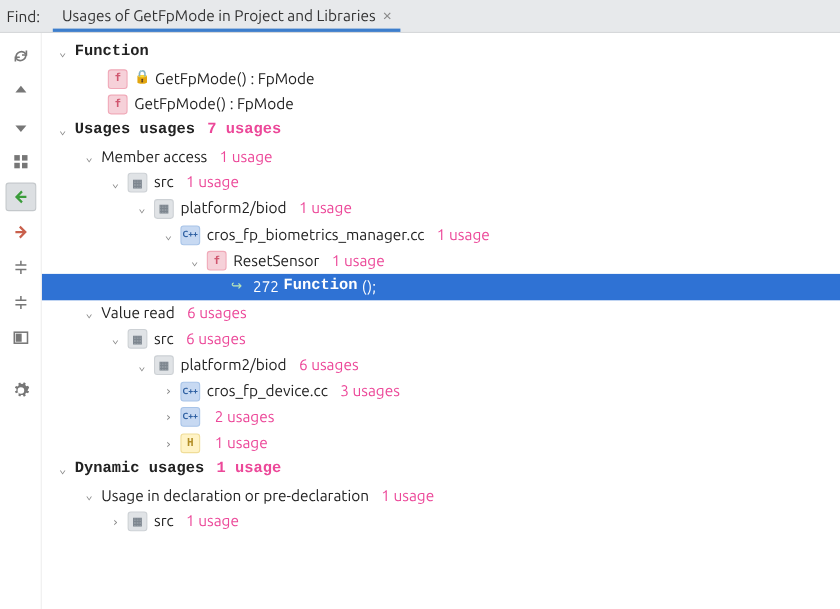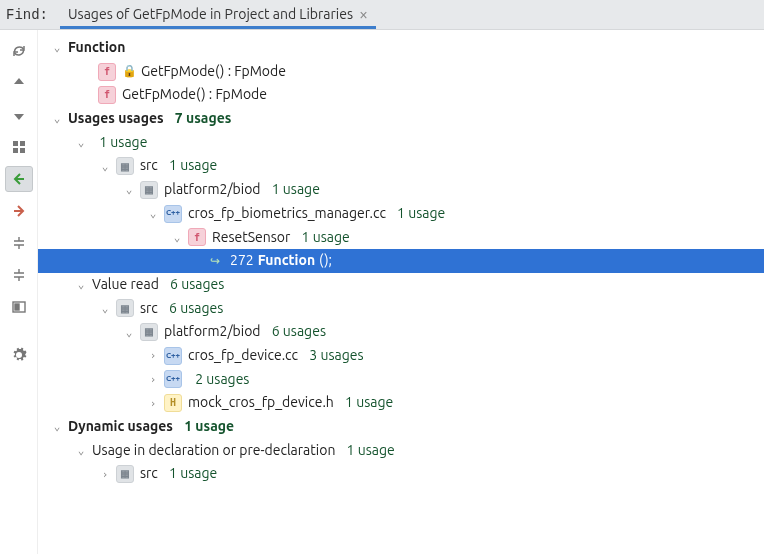--- a/index.html
+++ b/index.html
@@ -16,21 +16,21 @@
   }
   .header {
     height: 30px;
     background: #e7e9eb;
     border-bottom: 1px solid #d6d8da;
     display: flex;
     align-items: center;
     padding-left: 6px;
     gap: 12px;
   }
-  .header-label { color: #333; font-family: Liberation Mono, monospace; }
+  .header-label { color: #333; }
   .tab {
     display: flex;
     align-items: flex-end;
     gap: 6px;
     padding: 5px 8px 4px;
     border-bottom: 3px solid #3d7ecc;
     color: #333;
   }
   .tab-close { color: #888; font-size: 16px; cursor: pointer; line-height: 1; }
   .body {
@@ -70,22 +70,22 @@
     display: flex;
     align-items: center;
     padding: 1px 8px 1px 0;
     white-space: nowrap;
     gap: 4px;
   }
   .indent { display: inline-block; }
   .ar { color: #888; font-size: 11px; width: 14px; text-align: center; cursor: pointer; font-family: monospace;}
   .selected { background: #2f72d4; color: #fff; }
   .selected .muted, .selected .bold { color: #fff; }
-  .bold { font-weight: 700; }
-  .muted { color: #14532d; }
+  .bold { font-weight: 700; font-family: Liberation Mono, monospace; }
+  .muted { color: #ec4899; }
   .ic {
     display: inline-flex;
     align-items: center;
     justify-content: center;
     width: 18px;
     height: 18px;
     border-radius: 3px;
     font-size: 10px;
     font-weight: 700;
     margin-right: 2px;
@@ -189,21 +189,21 @@
     </div>
 
     <div class="row">
       <span class="indent" style="width:8px"></span><span class="ar">⌄</span>
       <span class="bold">Usages usages</span>&nbsp;
       <span class="muted bold">7 usages</span>
     </div>
 
     <div class="row">
       <span class="indent" style="width:32px"></span><span class="ar">⌄</span>
-      &nbsp;
+      <span>Member access</span>&nbsp;
       <span class="muted">1 usage</span>
     </div>
     <div class="row">
       <span class="indent" style="width:56px"></span><span class="ar">⌄</span>
       <span class="ic ic-folder">▦</span>
       <span>src</span>&nbsp;
       <span class="muted">1 usage</span>
     </div>
     <div class="row">
       <span class="indent" style="width:80px"></span><span class="ar">⌄</span>
@@ -256,21 +256,21 @@
     </div>
     <div class="row">
       <span class="indent" style="width:104px"></span><span class="ar">›</span>
       <span class="ic ic-cpp">C++</span>
       &nbsp;
       <span class="muted">2 usages</span>
     </div>
     <div class="row">
       <span class="indent" style="width:104px"></span><span class="ar">›</span>
       <span class="ic ic-h">H</span>
-      <span>mock_cros_fp_device.h</span>&nbsp;
+      &nbsp;
       <span class="muted">1 usage</span>
     </div>
 
     <div class="row">
       <span class="indent" style="width:8px"></span><span class="ar">⌄</span>
       <span class="bold">Dynamic usages</span>&nbsp;
       <span class="muted bold">1 usage</span>
     </div>
     <div class="row">
       <span class="indent" style="width:32px"></span><span class="ar">⌄</span>

